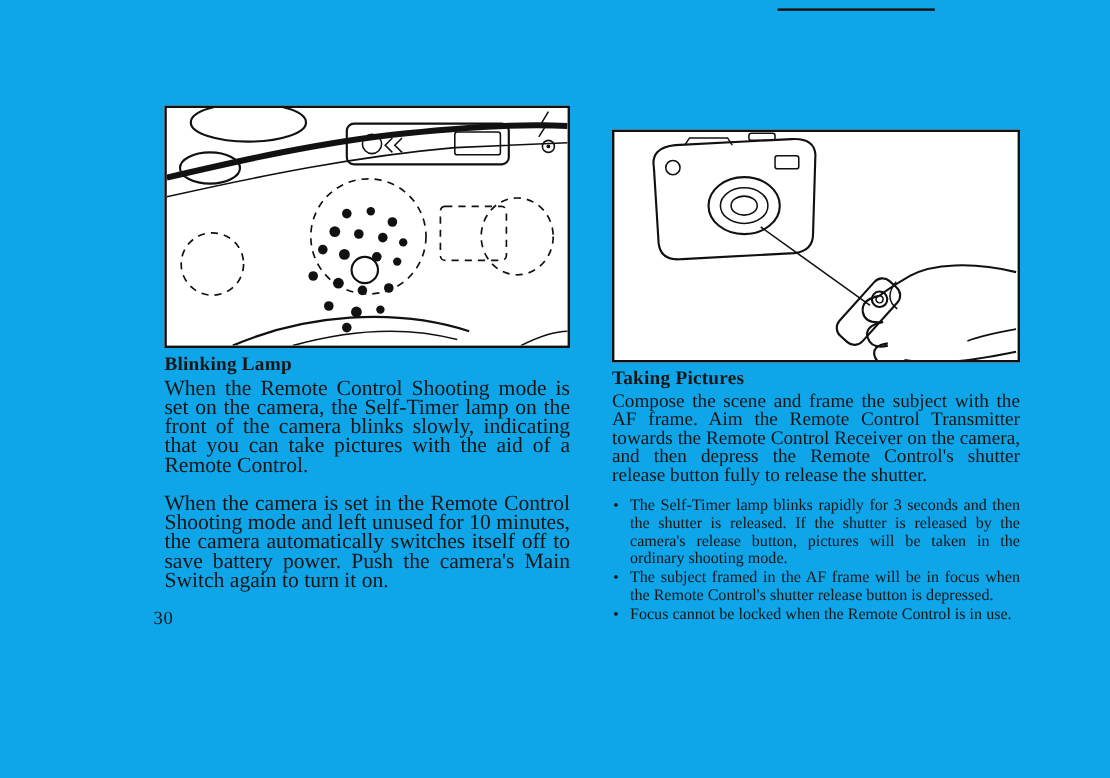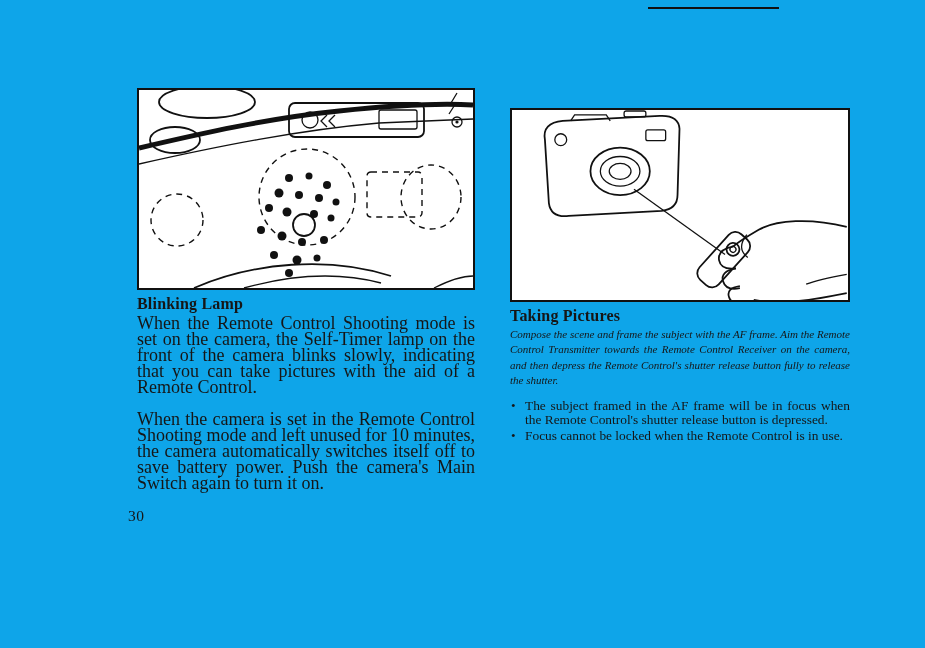--- a/index.html
+++ b/index.html
@@ -21,21 +21,21 @@
   .col.left  .figure-box { width:338px; height:202px; }
   .col.right .figure-box { width:340px; height:194px; }
   .figure-box svg { display:block; width:100%; height:100%; }
   h2.section-heading {
     margin:5px 0 2px 0; font-size:16px; font-weight:bold; letter-spacing:0.2px;
   }
   p.body-text {
     margin:0 0 0 0; font-size:18px; line-height:16px; text-align:justify;
   }
   p.body-text + p.body-text { margin-top:16px; }
-  .col.right p.body-text { font-size:11px; line-height:15.4px;font-style:italic; }
+  .col.right p.body-text { font-size:16px; line-height:15.4px; }
   ul.bullet-list {
     list-style:none; margin:10px 0 0 0; padding:0;
     font-size:13.4px; line-height:14.8px; text-align:justify;
   }
   ul.bullet-list li { position:relative; padding-left:15px; margin-bottom:1px; }
   ul.bullet-list li::before {
     content:"\2022"; position:absolute; left:1px; top:0; font-size:13px;
   }
   .page-number {
     position:absolute; left:128px; top:507px; font-size:15.5px; letter-spacing:0.5px;
@@ -143,20 +143,21 @@
           <path class="ink med" d="M229,178 q-14,2 -11,11 q3,9 16,5"></path>
           <path class="ink thin" d="M236,126 q-11,14 1,23"></path>
           <path class="ink med" d="M243,192 C272,197 302,192 337,185"></path>
           <path class="ink thin" d="M337,166 C320,169 306,172 296,176"></path>
         </g>
       </svg>
     </div>
     <h2 class="section-heading">Taking Pictures</h2>
     <p class="body-text">Compose the scene and frame the subject with the AF frame. Aim the Remote Control Transmitter towards the Remote Control Receiver on the camera, and then depress the Remote Control's shutter release button fully to release the shutter.</p>
     <ul class="bullet-list">
+      <li>The Self-Timer lamp blinks rapidly for 3 seconds and then the shutter is released. If the shutter is released by the camera's release button, pictures will be taken in the ordinary shooting mode.</li>
       <li>The subject framed in the AF frame will be in focus when the Remote Control's shutter release button is depressed.</li>
       <li>Focus cannot be locked when the Remote Control is in use.</li>
     </ul>
   </div>
 
   <div class="page-number">30</div>
 
 </div>
 
 </body></html>

